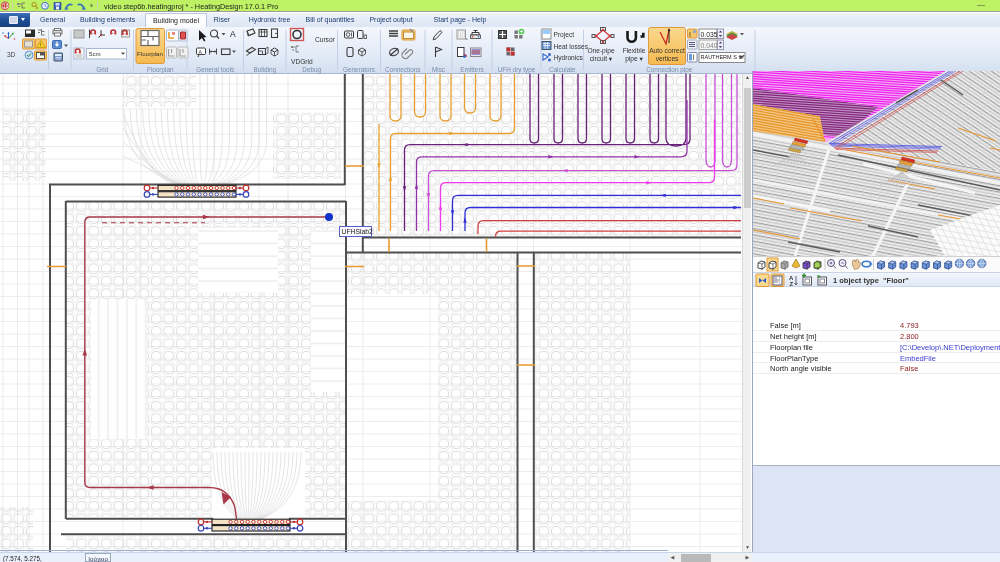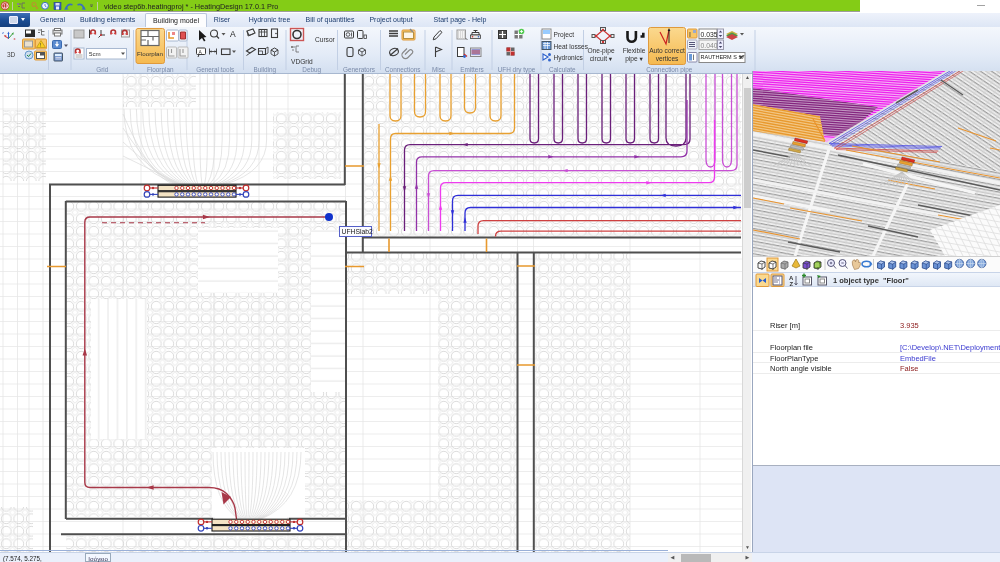--- a/index.html
+++ b/index.html
@@ -1,20 +1,20 @@
 <!DOCTYPE html>
 <html><head><meta charset="utf-8">
 <style>
 * { margin:0; padding:0; box-sizing:border-box; }
 html,body { width:1000px; height:562px; overflow:hidden;
   font-family:"Liberation Sans", sans-serif; background:#fff; }
 #app { position:relative; width:1000px; height:562px; }
 .abs { position:absolute; }
 
-#title { left:0; top:0; width:860px; height:12px; background:#84cc16;
+#title { left:0; top:0; width:1000px; height:12px; background:#bef264;
   border-bottom:1px solid #9d9d9d; }
 #title .txt { position:absolute; left:104px; top:1.5px; font-size:7.3px; color:#222; }
 
 #tabbar { left:0; top:13px; width:1000px; height:14px;
   background:linear-gradient(#eef2fb,#dde6f5); }
 #appbtn { position:absolute; left:0; top:0; width:30px; height:14px;
   background:linear-gradient(#3e6fb8,#1d4e94 50%,#16407e); border-radius:0 0 2px 0; }
 #appbtn .ic { position:absolute; left:9px; top:3px; width:9px; height:8px;
   background:#cfd8ea; border:1px solid #eef; border-radius:1px; }
 #appbtn .dd { position:absolute; left:21px; top:5px; width:0; height:0;
@@ -695,22 +695,26 @@
           <rect x="50" y="4" width="8.5" height="8" fill="#fff" stroke="#556"></rect>
           <rect x="52" y="6" width="4.5" height="4" fill="none" stroke="#888"></rect>
           <path d="M49 2.5h4M51 0.5v4" stroke="#2a8a2a" stroke-width="1.4"></path>
           <rect x="65" y="4" width="8.5" height="8" fill="#fff" stroke="#556"></rect>
           <rect x="67" y="6" width="4.5" height="4" fill="none" stroke="#888"></rect>
           <path d="M64 2l4 1-2.5 2z" fill="#2a8a2a"></path>
         </svg>
         <span class="t">1 object type&nbsp; "Floor"</span>
       </div>
       <div class="prow" style="top:248.8px">
-        <span class="k">Riser [m]</span>
-        <span class="v" style="color:#8b1a1a">3.935</span>
+        <span class="k">False [m]</span>
+        <span class="v" style="color:#8b1a1a">4.793</span>
+      </div>
+      <div class="prow" style="top:259.7px">
+        <span class="k">Net height [m]</span>
+        <span class="v" style="color:#8b1a1a">2.800</span>
       </div>
       <div class="prow" style="top:271px">
         <span class="k">Floorplan file</span>
         <span class="v" style="color:#3a3ad0">[C:\Develop\.NET\Deployment\Progra</span>
       </div>
       <div class="prow" style="top:292.4px">
         <span class="k">North angle visible</span>
         <span class="v" style="color:#8b1a1a">False</span>
       </div>
       <div class="prow" style="top:281.5px">

